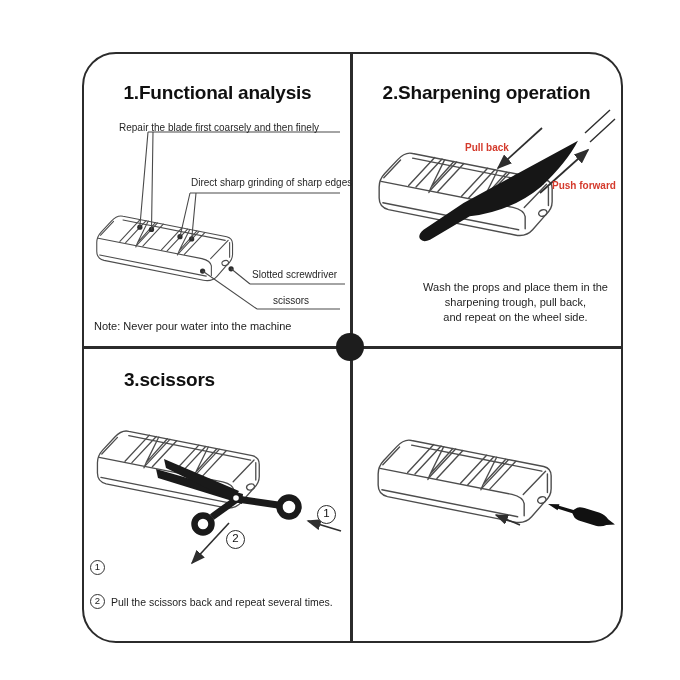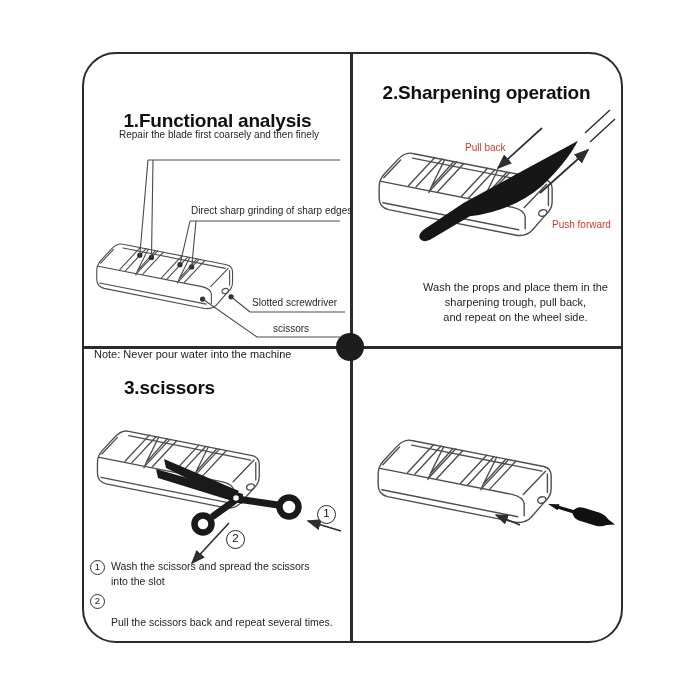--- a/index.html
+++ b/index.html
@@ -4,29 +4,29 @@
 <style>
   html,body{margin:0;padding:0;background:#fff;}
   .page{position:relative;width:680px;height:680px;background:#fff;overflow:hidden;
         font-family:"Liberation Sans",sans-serif;color:#222;}
   .frame{position:absolute;left:82px;top:52px;width:541px;height:591px;
          border:2.5px solid #2b2b2b;border-radius:34px;box-sizing:border-box;}
   .div-v{position:absolute;left:350px;top:52px;width:2.5px;height:591px;background:#2b2b2b;}
   .div-h{position:absolute;left:82px;top:346px;width:541px;height:2.5px;background:#2b2b2b;}
   .center-dot{position:absolute;left:336px;top:333px;width:28px;height:28px;border-radius:50%;background:#1d1d1d;}
   .quad{position:absolute;width:267px;height:292px;}
-  .q1{left:84px;top:54px;margin-top:28px;} .q2{left:353px;top:54px;}
+  .q1{left:84px;top:54px;} .q2{left:353px;top:54px;}
   .q3{left:84px;top:349px;} .q4{left:353px;top:349px;}
   .quad svg{position:absolute;left:0;top:0;}
   .title{position:absolute;top:12px;left:0;width:100%;text-align:center;
          font-size:19px;font-weight:bold;color:#101010;letter-spacing:-0.2px;white-space:nowrap;}
-  .title-left{left:40px;width:auto;text-align:left;}
+  .title-left{left:40px;width:auto;text-align:left;margin-top:8px;}
   .lbl{position:absolute;font-size:10px;color:#262626;white-space:nowrap;}
   .note{position:absolute;left:10px;top:266px;font-size:11px;color:#1c1c1c;white-space:nowrap;}
-  .red{position:absolute;font-size:10px;font-weight:normal;color:#d43a2c;white-space:nowrap;}
+  .red{position:absolute;font-size:10px;font-weight:bold;color:#d43a2c;white-space:nowrap;}
   .body-text{position:absolute;left:0;width:100%;text-align:center;font-size:11px;line-height:15px;color:#1e1e1e;}
   .body-text.sm{font-size:10.5px;line-height:15.5px;}
   .step-circ{position:absolute;width:15px;height:15px;border:1.6px solid #333;border-radius:50%;
              box-sizing:border-box;text-align:center;font-size:9.5px;line-height:12px;color:#222;}
   .marker-circ{position:absolute;width:19px;height:19px;border:1.8px solid #2a2a2a;border-radius:50%;
              box-sizing:border-box;text-align:center;font-size:11.5px;line-height:15.5px;color:#111;background:#fff;}
   .step-text{position:absolute;font-size:10.5px;line-height:14.5px;color:#1e1e1e;white-space:nowrap;}
 </style>
 </head>
 <body>
@@ -70,21 +70,21 @@
         </g>
       </g>
       <g stroke="#4a4a4a" stroke-width="1.1" fill="none">
         <path d="M 64,78 L 256,78 M 64,78 L 55.8,173.2 M 69,78 L 67.5,175.4"></path>
         <path d="M 106,139 L 256,139 M 106,139 L 96,182.7 M 112,139 L 107.7,184.9"></path>
         <path d="M 166,230 L 261,230 M 166,230 L 147.1,214.8"></path>
         <path d="M 173,255 L 256,255 M 173,255 L 118.6,217"></path>
       </g>
     </svg>
     <h2 class="title">1.Functional analysis</h2>
-    <div class="lbl" style="left:35px;top:47px;">Repair the blade first coarsely and then finely</div>
+    <div class="lbl" style="left:35px;top:68px;">Repair the blade first coarsely and then finely</div>
     <div class="lbl" style="left:80px;top:123px;padding-left:27px;">Direct sharp grinding of sharp edges</div>
     <div class="lbl" style="left:168px;top:215px;">Slotted screwdriver</div>
     <div class="lbl" style="left:189px;top:241px;">scissors</div>
     <div class="note">Note: Never pour water into the machine</div>
   </section>
 
   <section class="quad q2">
     <svg width="267" height="292" viewBox="0 0 267 292">
       <defs>
         <marker id="ah2" markerWidth="9" markerHeight="7" refX="8" refY="3.5" orient="auto">
@@ -98,21 +98,21 @@
         <path d="M 186,0 L 56,-10 L 8,-9.5 Q 0,-8.5 0,-3.5 Q 0.5,1.5 8,2.5 L 54,4.5 Q 92,23 130,18.5 Q 165,12 186,0 Z" fill="#161616"></path>
       </g>
       <g stroke="#2e2e2e" stroke-width="1.7" fill="none">
         <path d="M 189,74 L 145,114" marker-end="url(#ah2)"></path>
         <path d="M 187,139 L 235,96" marker-end="url(#ah2)"></path>
         <path d="M 232,79 L 257,56 M 237,88 L 262,65" stroke-width="1.4"></path>
       </g>
     </svg>
     <h2 class="title">2.Sharpening operation</h2>
     <div class="red" style="left:112px;top:88px;">Pull back</div>
-    <div class="red" style="left:199px;top:126px;margin-top:39px;">Push forward</div>
+    <div class="red" style="left:199px;top:126px;">Push forward</div>
     <div class="body-text" style="top:226px;padding-left:29px;">
       <div>Wash the props and place them in the</div>
       <div>sharpening trough, pull back,</div>
       <div>and repeat on the wheel side.</div>
     </div>
   </section>
 
   <section class="quad q3">
     <svg width="267" height="292" viewBox="0 0 267 292">
       <defs>
@@ -134,26 +134,22 @@
       </g>
       <g stroke="#2e2e2e" stroke-width="1.6" fill="none">
         <path d="M 257,182 L 224,172" marker-end="url(#ah3)"></path>
         <path d="M 145,174 L 108,214" marker-end="url(#ah3)"></path>
       </g>
     </svg>
     <h2 class="title title-left">3.scissors</h2>
     <div class="marker-circ" style="left:233px;top:156px;">1</div>
     <div class="marker-circ" style="left:142px;top:181px;">2</div>
     <div class="step-circ" style="left:6px;top:211px;">1</div>
-    <div class="step-text" style="left:27px;top:210px;">
-      <div>Wash the scissors and spread the scissors</div>
-      <div>into the slot</div>
-    </div>
     <div class="step-circ" style="left:6px;top:245px;">2</div>
-    <div class="step-text" style="left:27px;top:246px;margin-top:20px;">Pull the scissors back and repeat several times.</div>
+    <div class="step-text" style="left:27px;top:246px;">Pull the scissors back and repeat several times.</div>
   </section>
 
   <section class="quad q4">
     <svg width="267" height="292" viewBox="0 0 267 292">
       <defs>
         <marker id="ah4" markerWidth="9" markerHeight="7" refX="8" refY="3.5" orient="auto">
           <path d="M0,0 L9,3.5 L0,7 Z" fill="#2e2e2e"></path>
         </marker>
       </defs>
       <g transform="translate(14,58) scale(0.93)">

